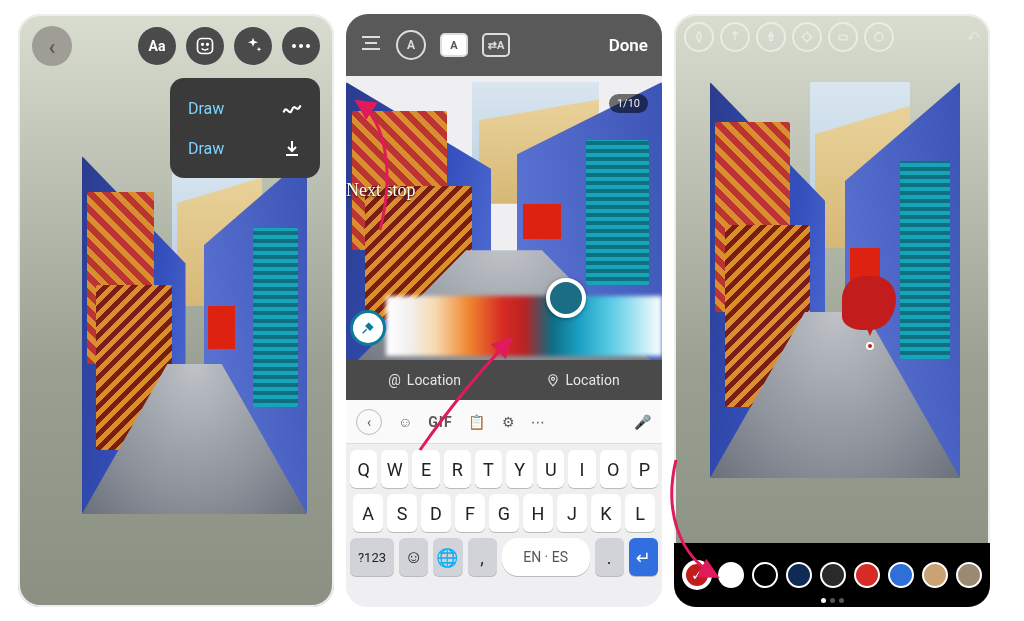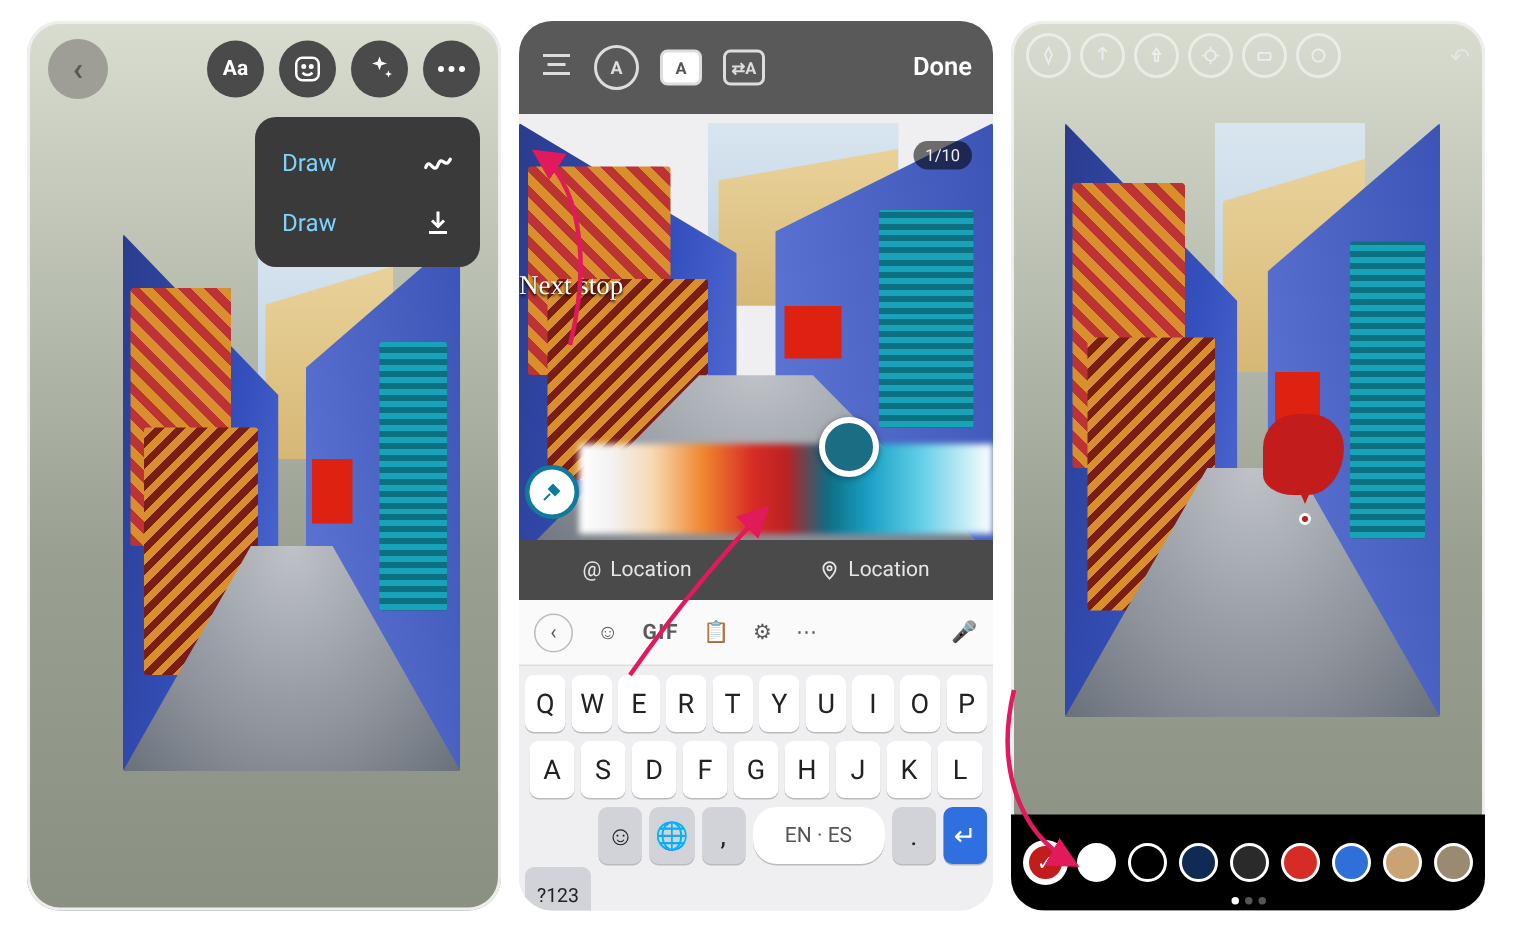--- a/index.html
+++ b/index.html
@@ -81,21 +81,21 @@
   .kbwrap{position:absolute;left:0;right:0;bottom:0;top:386px;background:#efeff2;}
   .kb-toolbar{height:44px;display:flex;align-items:center;gap:16px;padding:0 10px;color:#5a5a5a;font-size:14px;border-bottom:1px solid #ddd;background:#fafafa;}
   .kb-toolbar .kchev{width:26px;height:26px;border-radius:50%;border:1px solid #bbb;display:flex;align-items:center;justify-content:center;}
   .kb-toolbar .klbl{font-weight:700;letter-spacing:1px;}
   .kb-rows{padding:6px 4px 4px;}
   .krow{display:flex;gap:4px;justify-content:center;margin-bottom:6px;}
   .key{height:38px;flex:1;background:#fff;border-radius:6px;box-shadow:0 1px 0 #bbb;display:flex;align-items:center;justify-content:center;font-size:18px;color:#222;}
   .krow .key{min-width:26px;max-width:30px;}
   .krow.bot .key{max-width:none;}
   .krow.bot{gap:5px;}
-  .key.wide{min-width:44px;max-width:48px;font-size:13px;margin-top:40px;}
+  .key.wide{min-width:44px;max-width:48px;font-size:13px;}
   .key.space{max-width:160px;flex:3;font-size:14px;color:#555;border-radius:16px;}
   .key.dark{background:#d1d3d8;}
   .key.enter{background:#2f6fe0;color:#fff;max-width:42px;}
 
   
   .arrow-svg{position:absolute;pointer-events:none;}
 
 </style>
 </head>
 <body>

